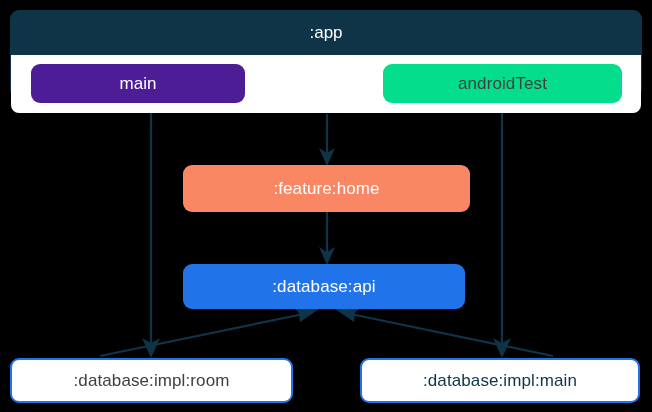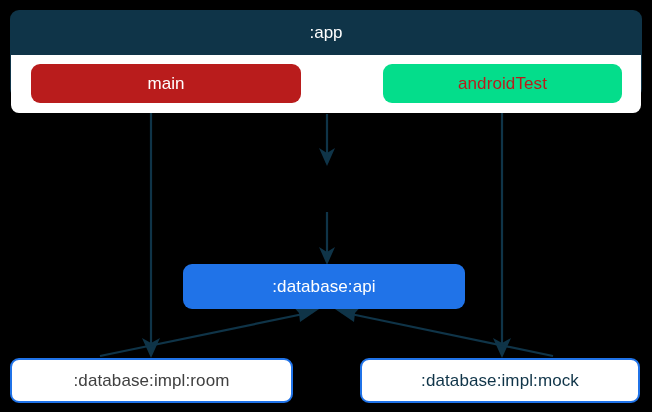--- a/index.html
+++ b/index.html
@@ -60,32 +60,32 @@
     height: 58px;
     background: #ffffff;
     border-bottom-left-radius: 8px;
     border-bottom-right-radius: 8px;
     box-sizing: border-box;
   }
 
   #node-main {
     left: 31px;
     top: 64px;
-    width: 270px;
+    width: 214px;
     height: 39px;
-    background: #b91c1c;
+    background: #4c1d95;
     color: #ffffff;
   }
   #node-androidtest {
     left: 383px;
     top: 64px;
     width: 239px;
     height: 39px;
     background: #04dd8b;
-    color: #b91c1c;
+    color: #404040;
   }
   #node-feature-home {
     left: 183px;
     top: 165px;
     width: 287px;
     height: 47px;
     background: #fa8764;
     color: #ffffff;
   }
   #node-database-api {
@@ -172,20 +172,21 @@
 
   <div id="app-container">
     <div id="app-title">:app</div>
     <div id="app-body"></div>
   </div>
 
   <div class="node" id="node-main">main</div>
 
   <div class="node" id="node-androidtest">androidTest</div>
 
+  <div class="node" id="node-feature-home">:feature:home</div>
 
   <div class="node" id="node-database-api">:database:api</div>
 
   <div class="node" id="node-impl-room">:database:impl:room</div>
 
-  <div class="node" id="node-impl-mock">:database:impl:mock</div>
+  <div class="node" id="node-impl-mock">:database:impl:main</div>
 
 </div>
 
 </body></html>

